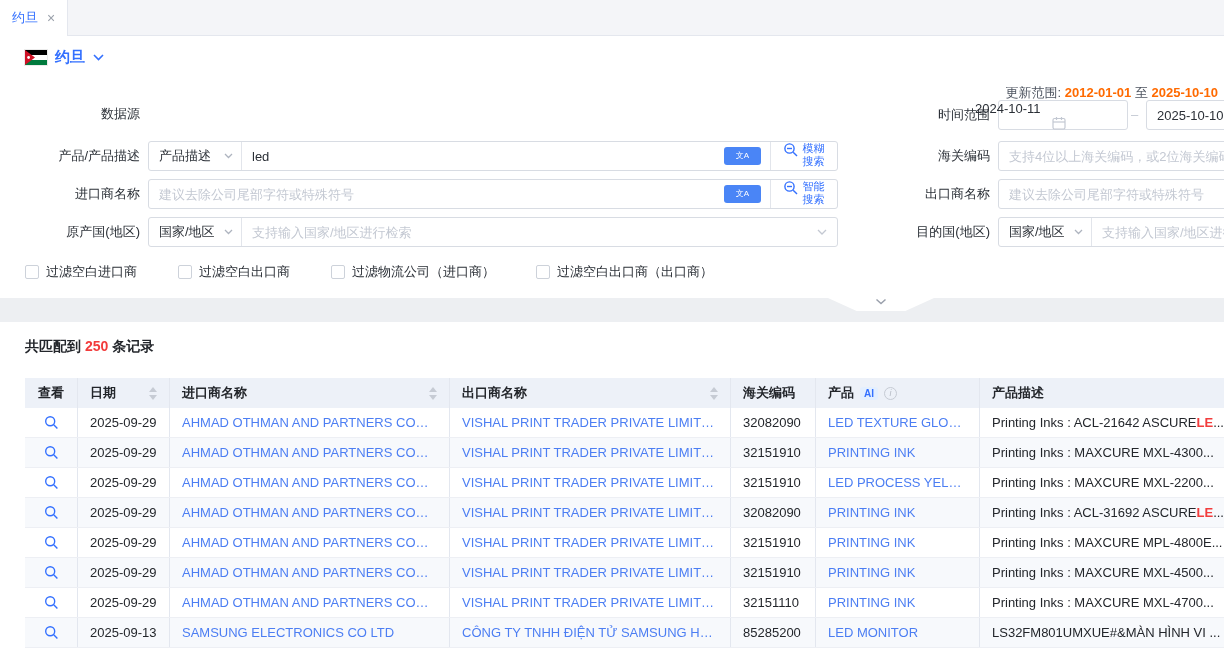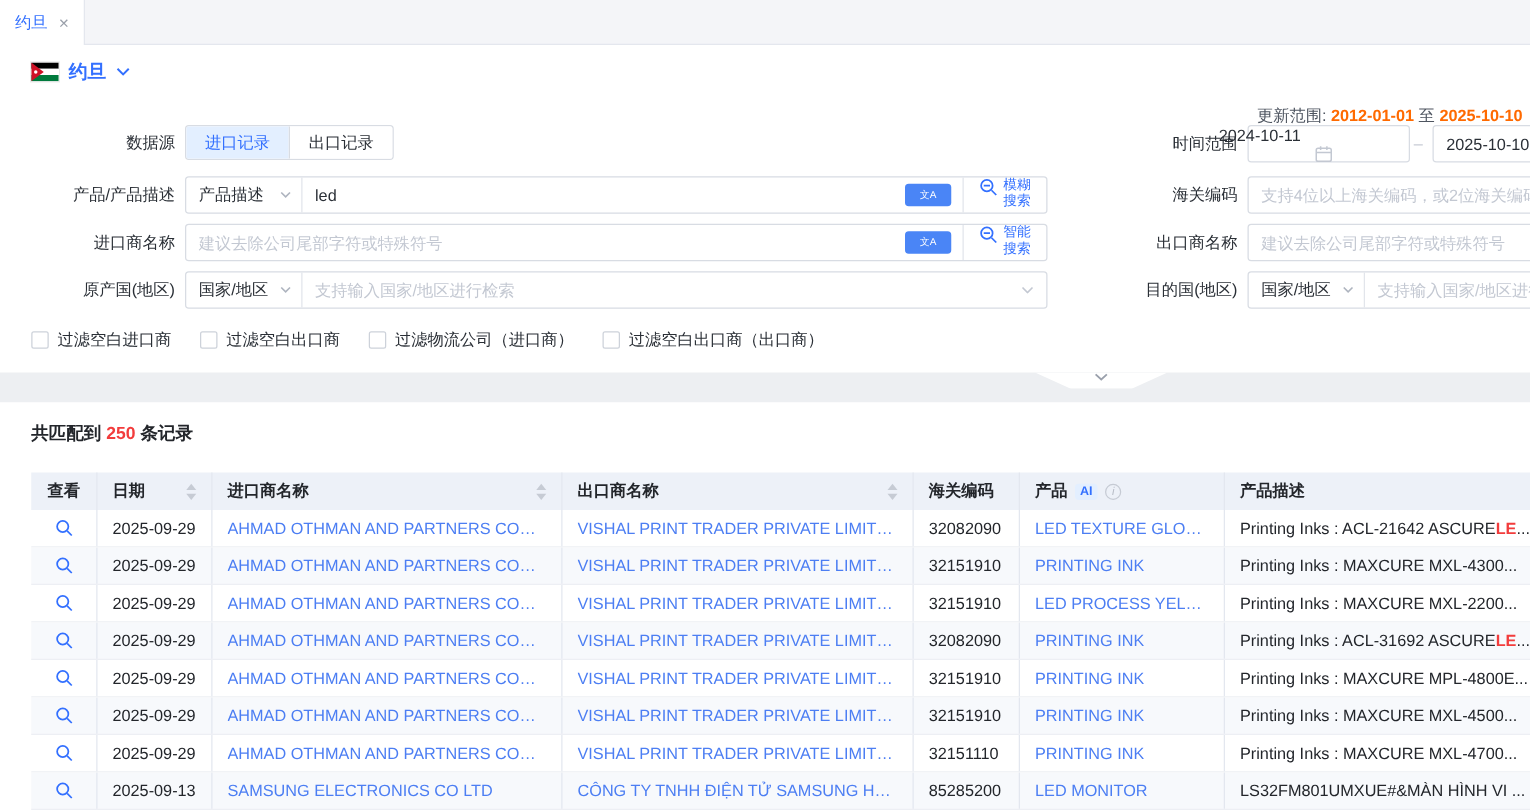--- a/index.html
+++ b/index.html
@@ -37,21 +37,21 @@
   .grp input, .ipt input { flex:1; min-width:0; border:none; outline:none; background:transparent; font-size:13px; padding:0 10px; color:#2a2f36; height:100%; }
   input::placeholder { color:#c3c8d2; }
   .ipt { position:absolute; display:flex; align-items:center; height:30px; border:1px solid #d8dce3; border-radius:3px; background:#fff; }
   .trans-icon { flex:none; width:37px; height:18px; background:#4a85f6; border-radius:3px; color:#fff; font-size:8px; line-height:1; display:flex; align-items:center; justify-content:center; margin-right:9px; cursor:pointer; }
   .search-btn { flex:none; width:66px; align-self:stretch; display:flex; align-items:flex-start; justify-content:center; gap:4px; color:#3370ff; font-size:11px; cursor:pointer; }
   .search-btn .txt { width:23px; line-height:1.15; letter-spacing:0; }
   .tail-chev { flex:none; margin-right:10px; display:inline-flex; }
   .cal-icon { flex:none; margin-right:9px; display:inline-flex; cursor:pointer; }
   .dash { position:absolute; left:1131px; top:100px; line-height:30px; color:#c3c8d2; font-size:13px; }
 
-  .filters { position:absolute; left:25px; top:263px; display:flex; gap:23px; align-items:center; }
+  .filters { position:absolute; left:25px; top:263px; display:flex; gap:41px; align-items:center; }
   .filter-item { display:flex; align-items:center; gap:7px; font-size:13px; color:#2a2f36; cursor:pointer; white-space:nowrap; }
   .cbx { width:14px; height:14px; border:1px solid #cdd2da; border-radius:2px; background:#fff; flex:none; }
 
   .gapstrip { position:absolute; left:0; right:0; top:298px; height:24px; background:#edeff2; }
   .notch { position:absolute; left:828px; top:0; width:106px; height:13px; background:#fff; clip-path:polygon(0 0,100% 0,73% 100%,27% 100%); display:flex; align-items:flex-start; justify-content:center; cursor:pointer; }
 
   
   .results { position:absolute; left:0; right:0; top:322px; bottom:0; background:#fff; }
   .count-line { position:absolute; left:25px; top:16px; font-size:14px; font-weight:bold; color:#23262b; }
   .count-line .red { color:#f23c3c; padding:0 4px; }
@@ -108,24 +108,20 @@
   </div>
 
   <div class="update-range">
     <span>更新范围:</span>
     <span class="orange">2012-01-01</span>
     <span>至</span>
     <span class="orange">2025-10-10</span>
   </div>
 
   <div class="lbl l" style="top:99px;">数据源</div>
-  <div class="seg">
-    <div class="seg-item active">进口记录</div>
-    <div class="seg-item">出口记录</div>
-  </div>
 
   <div class="lbl r" style="top:100px;">时间范围</div>
   <div class="ipt" style="left:998px; top:100px; width:130px;flex-direction:column;">
     <input readonly="" value="2024-10-11" style="">
     <span class="cal-icon">
       <svg width="14" height="14" viewBox="0 0 14 14">
           <rect x="1" y="2.5" width="12" height="10.5" rx="1.5" fill="none" stroke="#c3c8d2" stroke-width="1.2"></rect>
           <line x1="1" y1="6" x2="13" y2="6" stroke="#c3c8d2" stroke-width="1.2"></line>
           <line x1="4.5" y1="1" x2="4.5" y2="4" stroke="#c3c8d2" stroke-width="1.2"></line>
           <line x1="9.5" y1="1" x2="9.5" y2="4" stroke="#c3c8d2" stroke-width="1.2"></line>

